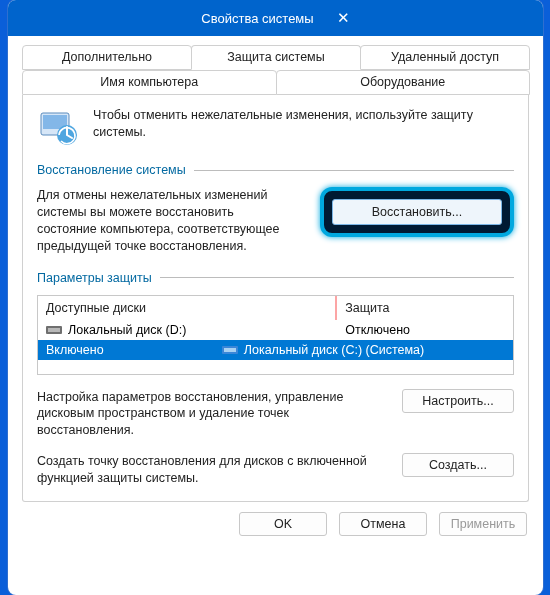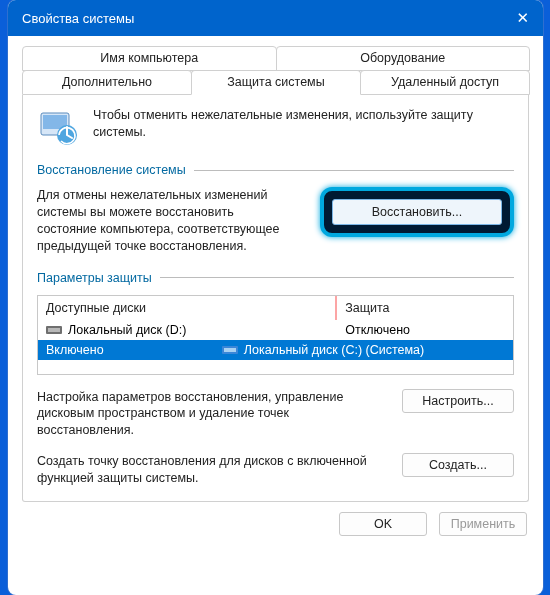--- a/index.html
+++ b/index.html
@@ -1,18 +1,18 @@
 <!DOCTYPE html>
 <html><head>
 <meta charset="utf-8">
 <style>
   * { box-sizing: border-box; margin: 0; padding: 0; font-family: "Segoe UI", Tahoma, sans-serif; }
   body { background: #0a5fd9; width: 550px; height: 595px; overflow: hidden; }
   .window { position: absolute; left: 8px; top: 0; width: 535px; height: 595px; background: #fff; border-radius: 8px; box-shadow: 0 0 0 1px #2f6fd0; }
-  .titlebar { height: 36px; background: #0064cc; display: flex; align-items: center; justify-content: space-between; padding: 0 14px; border-radius: 8px 8px 0 0; }
+  .titlebar { height: 36px; background: #0064cc; display: flex; align-items: center; justify-content: center; padding: 0 14px; border-radius: 8px 8px 0 0; }
   .titlebar .title { color: #fff; font-size: 13px; }
   .titlebar .close { color: #fff; font-size: 15px; cursor: pointer; width: 36px; text-align: right; }
   .content { padding: 10px 14px 0 14px; }
   .tabs { position: relative; }
   .tabs-row { display: flex; }
   .tab { font-size: 12.5px; color: #222; padding: 4px 0 5px 0; text-align: center; cursor: pointer; border: 1px solid #d0d0d0; background: #fff; border-radius: 4px 4px 0 0; margin-right: -1px; }
   .tabs-row.top .tab { flex: 1; }
   .tabs-row.bottom { margin-top: -1px; }
   .tabs-row.bottom .tab { flex: 1; }
   .tab.active { border-bottom: 1px solid #fff; z-index: 2; position: relative; background: #fff; }
@@ -50,28 +50,28 @@
 </head>
 <body>
 
 <div class="window">
   <div class="titlebar">
     <div class="title">Свойства системы</div>
     <div class="close">✕</div>
   </div>
   <div class="content">
     <div class="tabs">
-      <div class="tabs-row top">
-        <div class="tab">Имя компьютера</div>
-        <div class="tab">Оборудование</div>
-      </div>
       <div class="tabs-row bottom">
         <div class="tab">Дополнительно</div>
         <div class="tab active">Защита системы</div>
         <div class="tab">Удаленный доступ</div>
+      </div>
+      <div class="tabs-row top">
+        <div class="tab">Имя компьютера</div>
+        <div class="tab">Оборудование</div>
       </div>
       <div class="panel">
 
         <div class="intro">
           <div class="icon">
             <svg viewBox="0 0 44 40">
               <rect x="4" y="6" width="28" height="22" rx="2" fill="#d6e6f7" stroke="#5b8bbd"></rect>
               <rect x="6" y="8" width="24" height="14" fill="#83b7e8"></rect>
               <circle cx="30" cy="28" r="10" fill="#4fa6e0"></circle>
               <path d="M30 20 v8 l5 3" stroke="#fff" stroke-width="2" fill="none" stroke-linecap="round"></path>
@@ -138,15 +138,16 @@
         <div class="config-row">
           <div class="txt">Создать точку восстановления для дисков с включенной функцией защиты системы.</div>
           <button class="btn">Создать...</button>
         </div>
 
       </div>
     </div>
   </div>
   <div class="footer">
     <button class="btn">OK</button>
+    <button class="btn">Отмена</button>
     <button class="btn disabled">Применить</button>
   </div>
 </div>
 
 </body></html>

